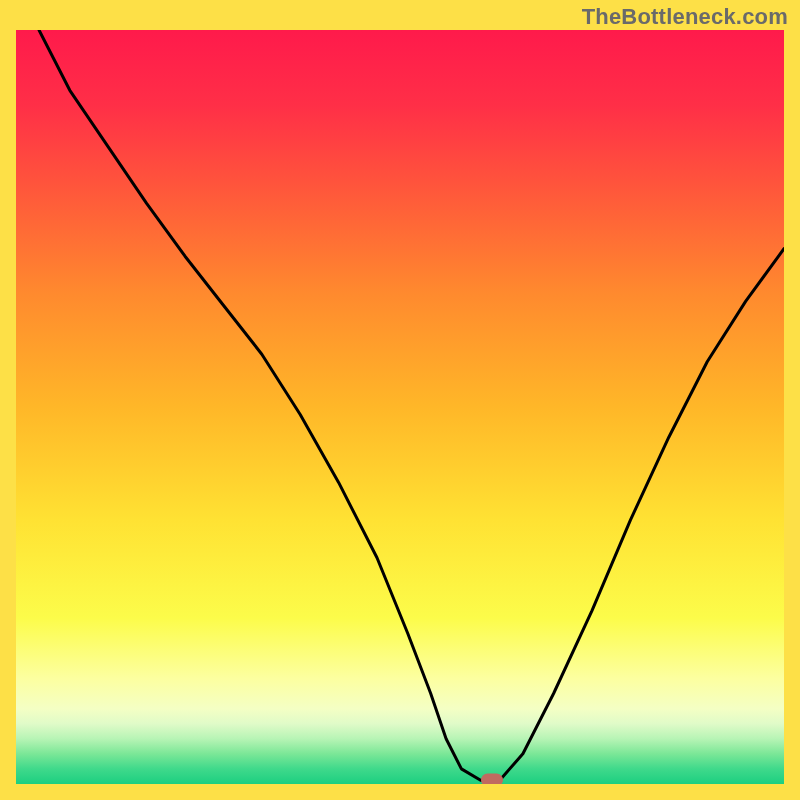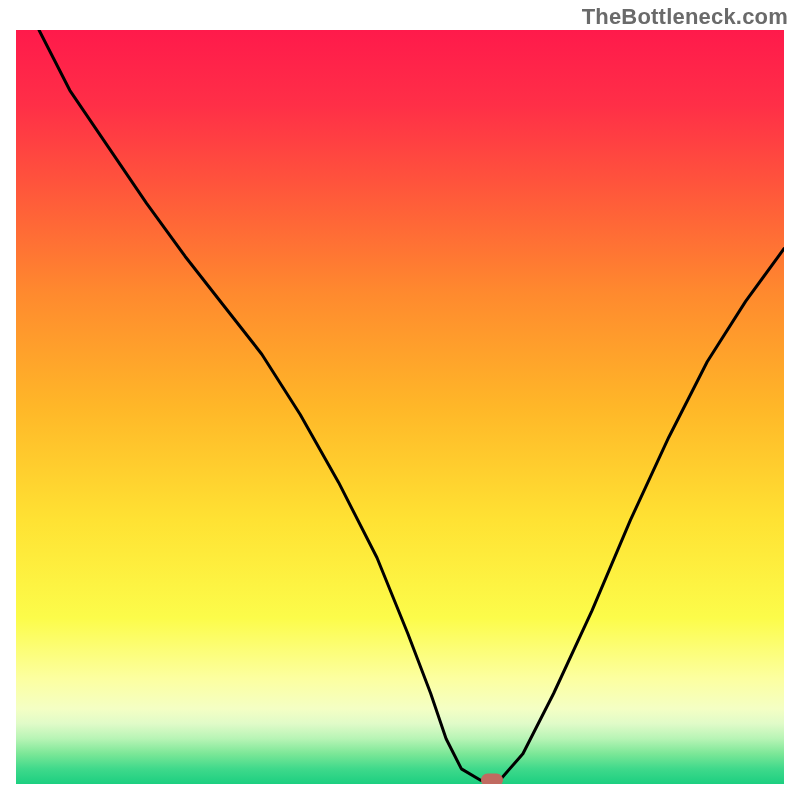--- a/index.html
+++ b/index.html
@@ -7,21 +7,21 @@
     padding: 0;
     width: 800px;
     height: 800px;
     background: #000;
     overflow: hidden;
   }
   .container {
     position: relative;
     width: 800px;
     height: 800px;
-    background: #ffffff;
+    background: #fde047;
   }
   .watermark {
     position: absolute;
     top: 4px;
     right: 12px;
     font-family: Arial, Helvetica, sans-serif;
     font-size: 22px;
     font-weight: 600;
     color: #6a6a6a;
     letter-spacing: 0.2px;

